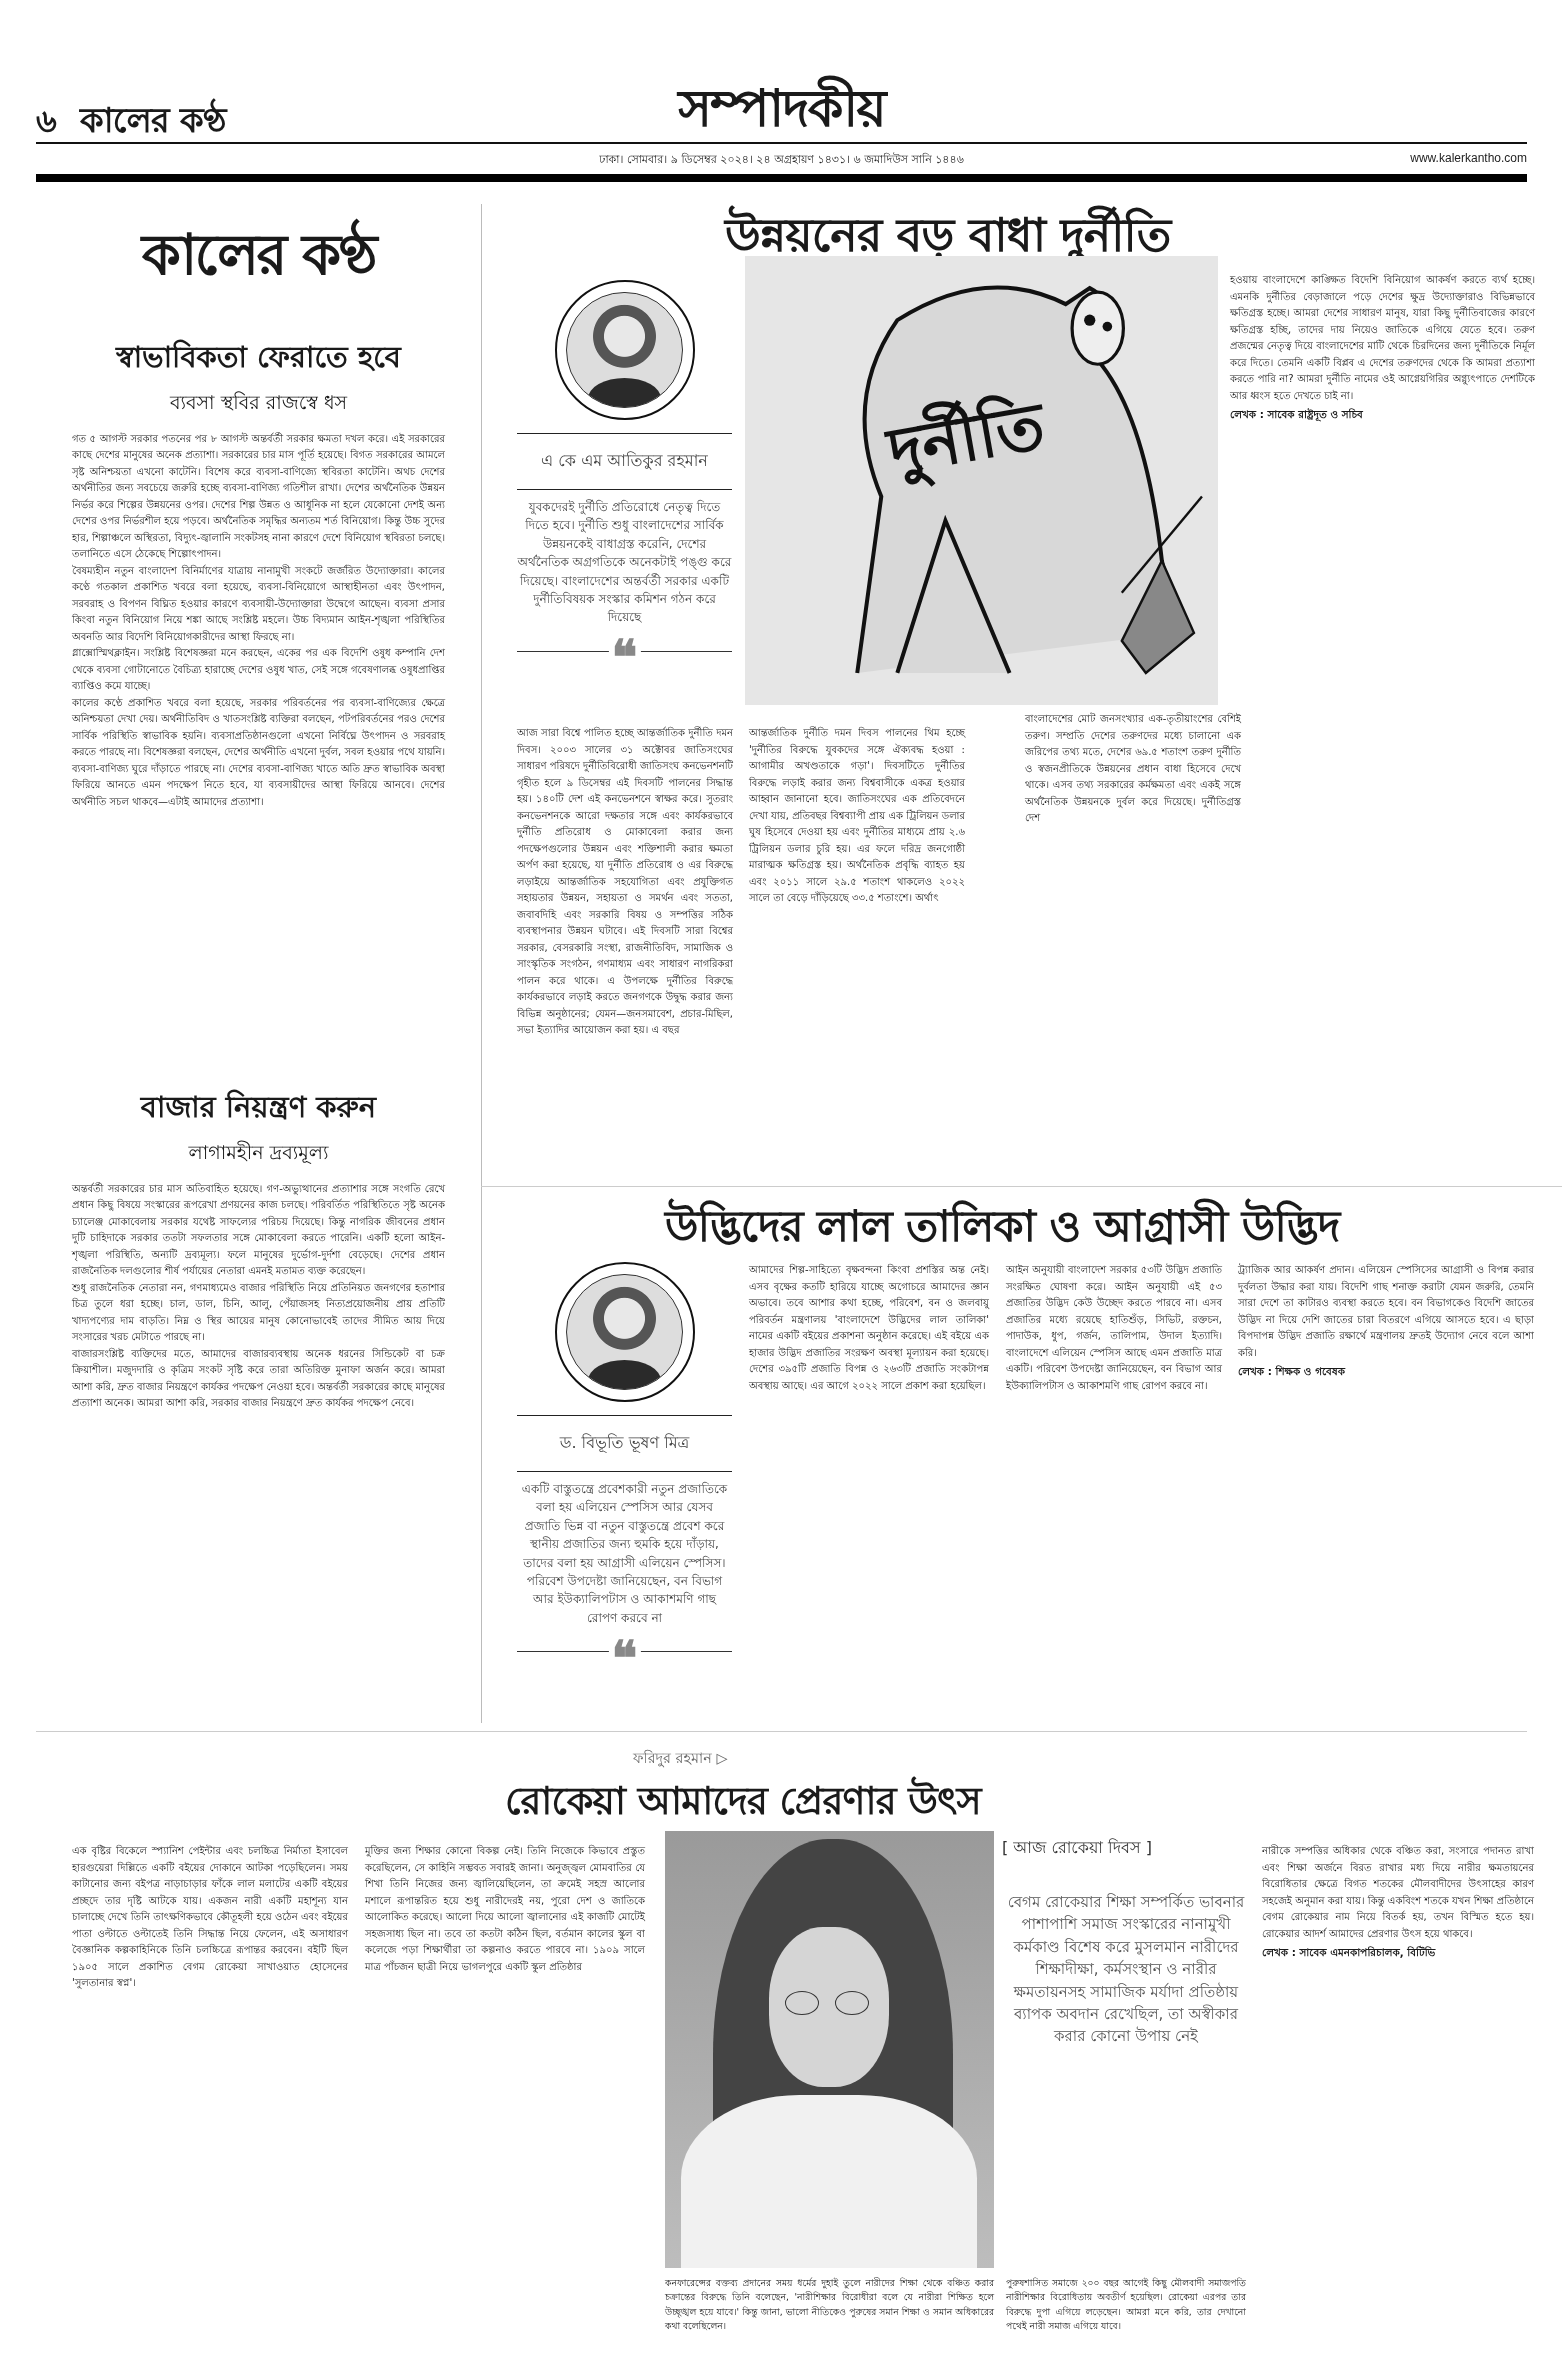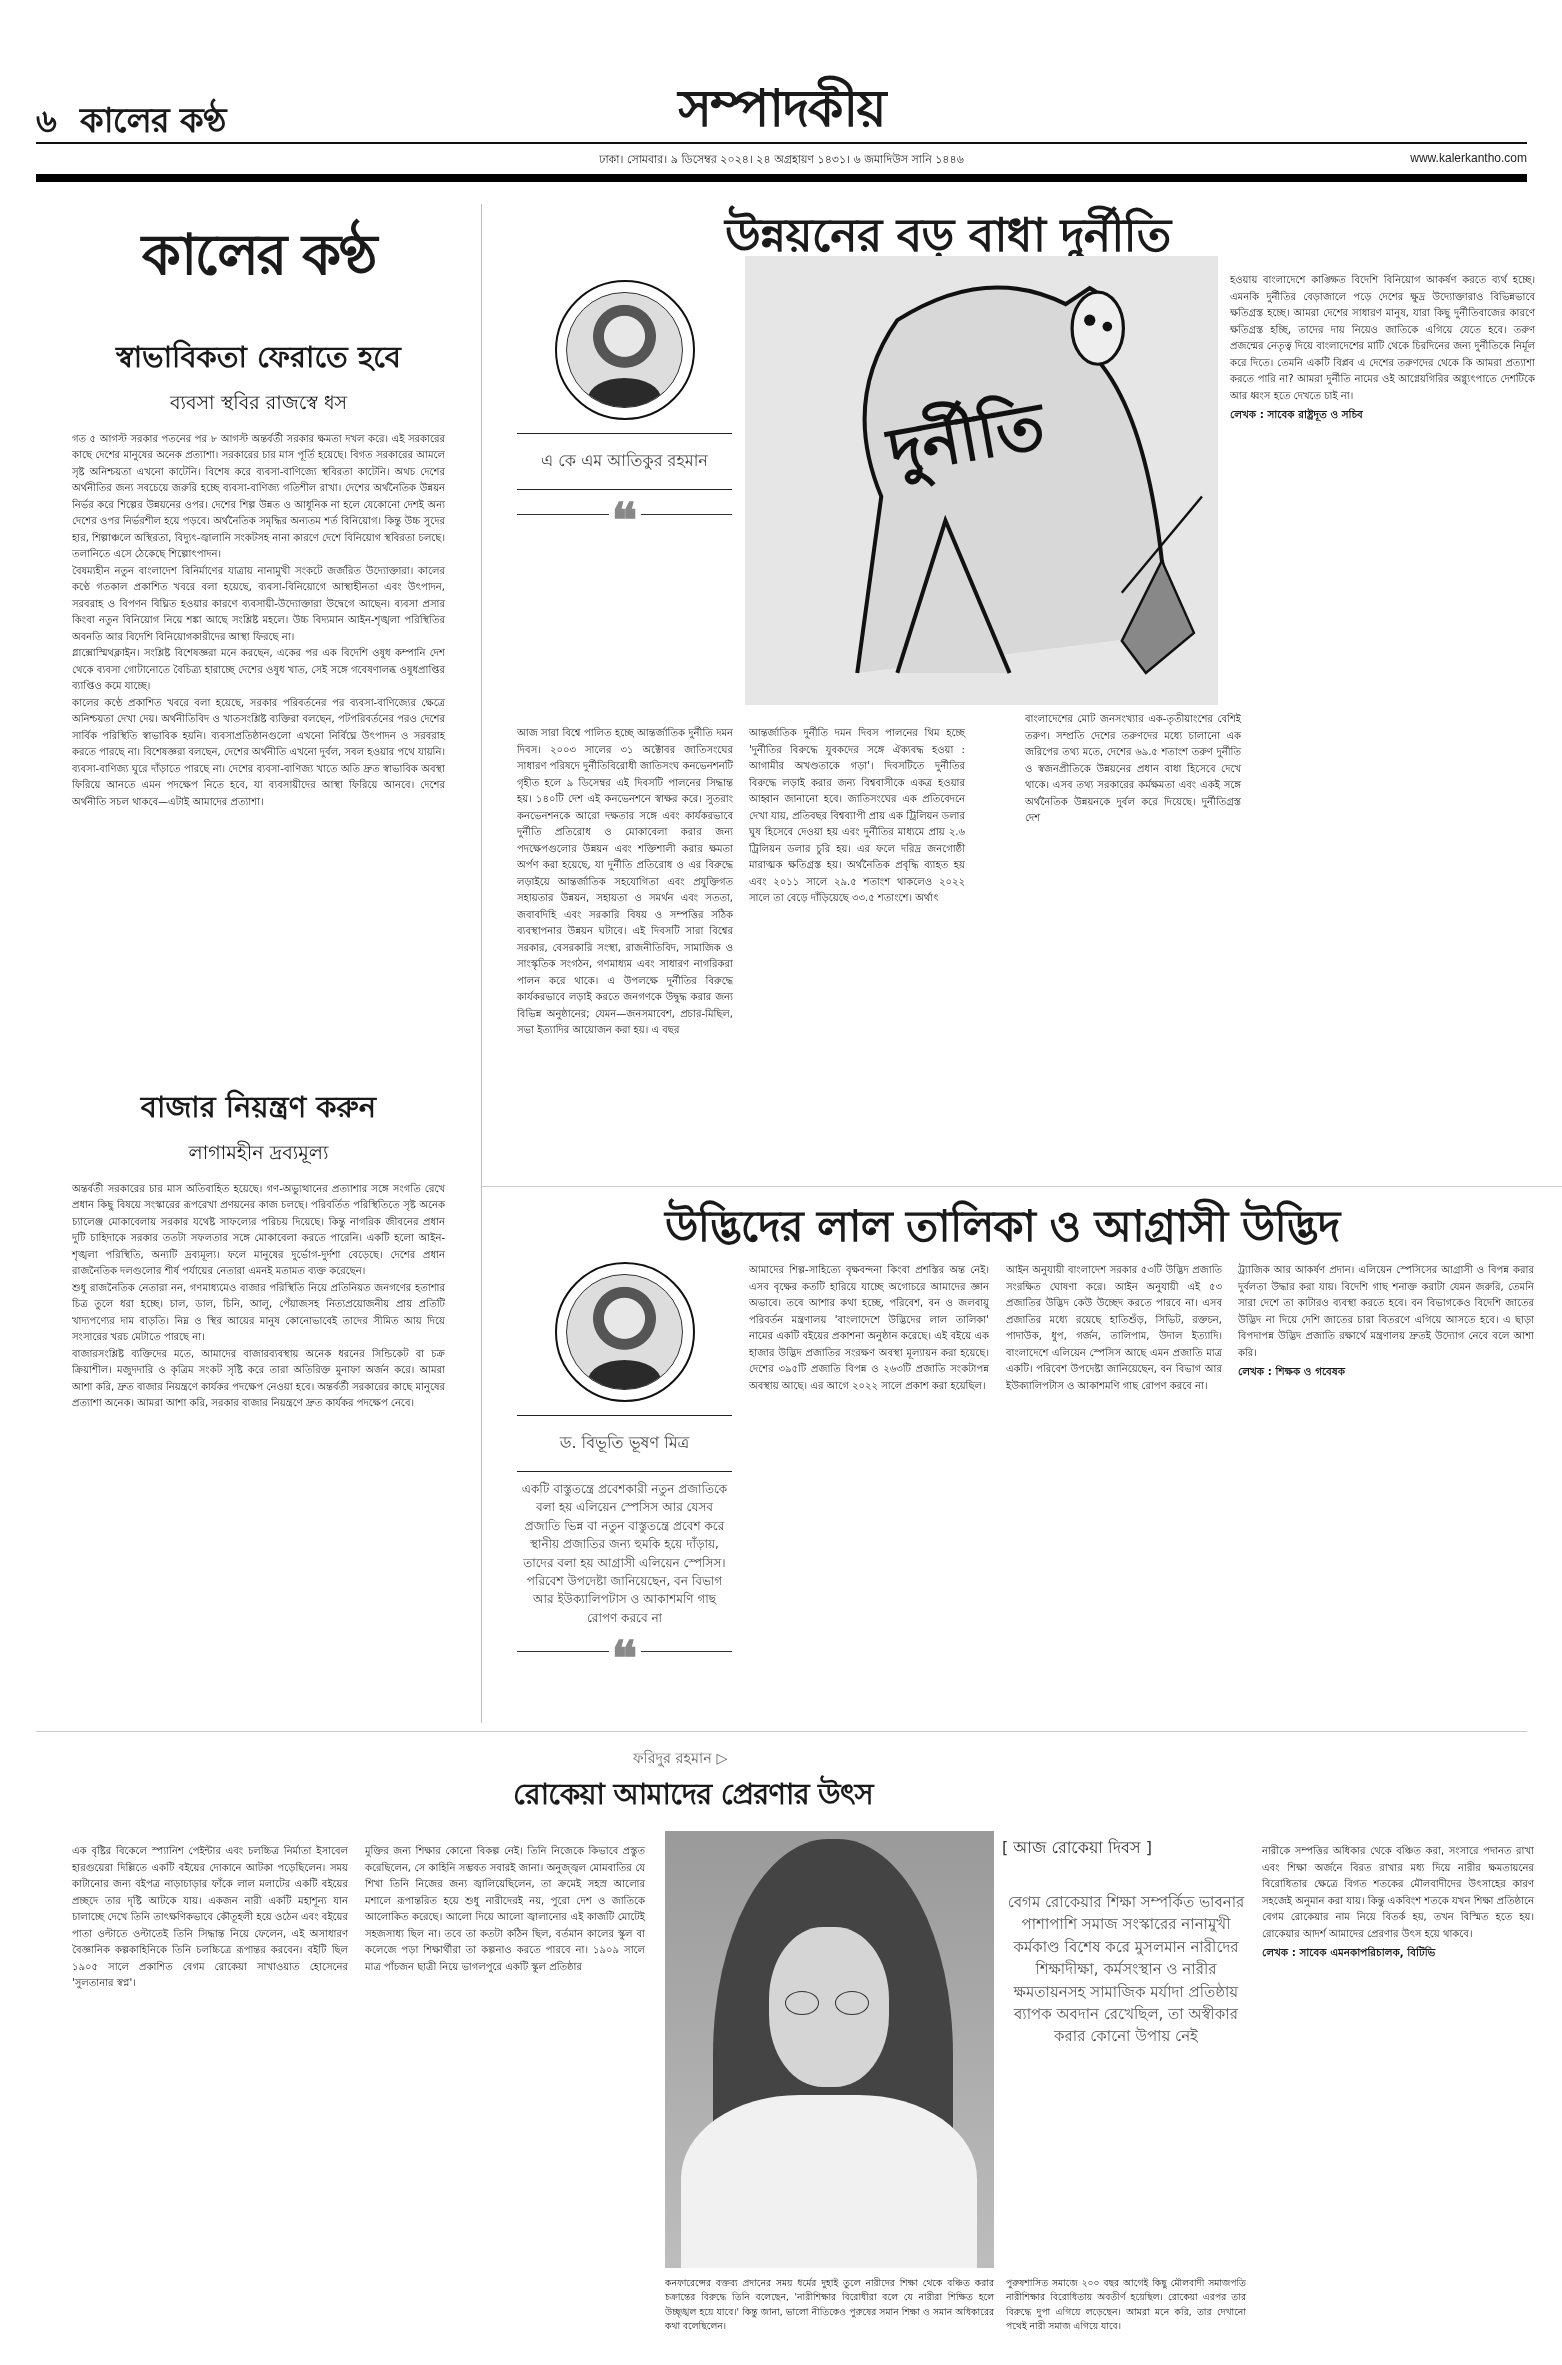--- a/index.html
+++ b/index.html
@@ -92,20 +92,21 @@
 
 <div class="vrule" style="left:481px; top:204px; height:1519px;"></div>
 
 <h1 class="headline" style="left:725px; top:200px;">উন্নয়নের বড় বাধা দুর্নীতি</h1>
 
 <div class="author-block" style="left:517px; top:280px;">
   <div class="portrait">
       <div class="inner"></div>
     </div>
   <div class="author-name">এ কে এম আতিকুর রহমান</div>
+  <div class="pullquote">যুবকদেরই দুর্নীতি প্রতিরোধে নেতৃত্ব দিতে দিতে হবে। দুর্নীতি শুধু বাংলাদেশের সার্বিক উন্নয়নকেই বাধাগ্রস্ত করেনি, দেশের অর্থনৈতিক অগ্রগতিকে অনেকটাই পঙ্গু করে দিয়েছে। বাংলাদেশের অন্তর্বর্তী সরকার একটি দুর্নীতিবিষয়ক সংস্কার কমিশন গঠন করে দিয়েছে</div>
   <div class="quote-mark">
       <div class="line"></div>
       <span class="q">❝</span>
     </div>
 </div>
 
 <div class="cartoon">
   <svg width="473" height="449" viewBox="0 0 590 560">
     <path d="M140 520 L170 300 Q120 180 190 80 Q300 10 400 60 L430 40 Q470 60 440 130 Q500 200 520 380 L540 470" fill="#d8d8d8" stroke="#111" stroke-width="5"></path>
     <path d="M190 520 L250 330 L330 520" fill="#d8d8d8" stroke="#111" stroke-width="5"></path>
@@ -145,21 +146,21 @@
 <div class="col body" style="left:749px; top:1262px; width:240px;">আমাদের শিল্প-সাহিত্যে বৃক্ষবন্দনা কিংবা প্রশস্তির অন্ত নেই। এসব বৃক্ষের কতটি হারিয়ে যাচ্ছে অগোচরে আমাদের জ্ঞান অভাবে। তবে আশার কথা হচ্ছে, পরিবেশ, বন ও জলবায়ু পরিবর্তন মন্ত্রণালয় 'বাংলাদেশে উদ্ভিদের লাল তালিকা' নামের একটি বইয়ের প্রকাশনা অনুষ্ঠান করেছে। এই বইয়ে এক হাজার উদ্ভিদ প্রজাতির সংরক্ষণ অবস্থা মূল্যায়ন করা হয়েছে। দেশের ৩৯৫টি প্রজাতি বিপন্ন ও ২৬৩টি প্রজাতি সংকটাপন্ন অবস্থায় আছে। এর আগে ২০২২ সালে প্রকাশ করা হয়েছিল।</div>
 <div class="col body" style="left:1006px; top:1262px; width:216px;">আইন অনুযায়ী বাংলাদেশ সরকার ৫৩টি উদ্ভিদ প্রজাতি সংরক্ষিত ঘোষণা করে। আইন অনুযায়ী এই ৫৩ প্রজাতির উদ্ভিদ কেউ উচ্ছেদ করতে পারবে না। এসব প্রজাতির মধ্যে রয়েছে হাতিশুঁড়, সিভিট, রক্তচন, পাদাউক, ধুপ, গর্জন, তালিপাম, উদাল ইত্যাদি। বাংলাদেশে এলিয়েন স্পেসিস আছে এমন প্রজাতি মাত্র একটি। পরিবেশ উপদেষ্টা জানিয়েছেন, বন বিভাগ আর ইউক্যালিপটাস ও আকাশমণি গাছ রোপণ করবে না।</div>
 <div class="col" style="left:1238px; top:1262px; width:296px;">
   <div class="body">ট্র্যাজিক আর আকর্ষণ প্রদান। এলিয়েন স্পেসিসের আগ্রাসী ও বিপন্ন করার দুর্বলতা উদ্ধার করা যায়। বিদেশি গাছ শনাক্ত করাটা যেমন জরুরি, তেমনি সারা দেশে তা কাটারও ব্যবস্থা করতে হবে। বন বিভাগকেও বিদেশি জাতের উদ্ভিদ না দিয়ে দেশি জাতের চারা বিতরণে এগিয়ে আসতে হবে। এ ছাড়া বিপদাপন্ন উদ্ভিদ প্রজাতি রক্ষার্থে মন্ত্রণালয় দ্রুতই উদ্যোগ নেবে বলে আশা করি।</div>
   <div class="byline">লেখক : শিক্ষক ও গবেষক</div>
 </div>
 
 <div class="vrule" style="left:36px; top:1731px; width:1491px; height:0.8px; background:#ccc;"></div>
 
 <div class="kicker">ফরিদুর রহমান ▷</div>
-<h1 class="headline" style="left:505px; top:1771px; font-size:29px;margin-left:8px;">রোকেয়া আমাদের প্রেরণার উৎস</h1>
+<h1 class="headline" style="left:505px; top:1771px; font-size:38px;">রোকেয়া আমাদের প্রেরণার উৎস</h1>
 
 <div class="col body" style="left:72px; top:1843px; width:276px;">এক বৃষ্টির বিকেলে স্প্যানিশ পেইন্টার এবং চলচ্চিত্র নির্মাতা ইসাবেল হারগুয়েরা দিল্লিতে একটি বইয়ের দোকানে আটকা পড়েছিলেন। সময় কাটানোর জন্য বইপত্র নাড়াচাড়ার ফাঁকে লাল মলাটের একটি বইয়ের প্রচ্ছদে তার দৃষ্টি আটকে যায়। একজন নারী একটি মহাশূন্য যান চালাচ্ছে দেখে তিনি তাৎক্ষণিকভাবে কৌতূহলী হয়ে ওঠেন এবং বইয়ের পাতা ওল্টাতে ওল্টাতেই তিনি সিদ্ধান্ত নিয়ে ফেলেন, এই অসাধারণ বৈজ্ঞানিক কল্পকাহিনিকে তিনি চলচ্চিত্রে রূপান্তর করবেন। বইটি ছিল ১৯০৫ সালে প্রকাশিত বেগম রোকেয়া সাখাওয়াত হোসেনের 'সুলতানার স্বপ্ন'।</div>
 <div class="col body" style="left:365px; top:1843px; width:280px;">মুক্তির জন্য শিক্ষার কোনো বিকল্প নেই। তিনি নিজেকে কিভাবে প্রস্তুত করেছিলেন, সে কাহিনি সম্ভবত সবারই জানা। অনুজ্জ্বল মোমবাতির যে শিখা তিনি নিজের জন্য জ্বালিয়েছিলেন, তা ক্রমেই সহস্র আলোর মশালে রূপান্তরিত হয়ে শুধু নারীদেরই নয়, পুরো দেশ ও জাতিকে আলোকিত করেছে। আলো দিয়ে আলো জ্বালানোর এই কাজটি মোটেই সহজসাধ্য ছিল না। তবে তা কতটা কঠিন ছিল, বর্তমান কালের স্কুল বা কলেজে পড়া শিক্ষার্থীরা তা কল্পনাও করতে পারবে না। ১৯০৯ সালে মাত্র পাঁচজন ছাত্রী নিয়ে ভাগলপুরে একটি স্কুল প্রতিষ্ঠার</div>
 
 <div class="rk-photo">
   <div class="veil"></div>
     <div class="face"></div>
   <div class="glass1"></div>
     <div class="glass2"></div>
   <div class="shawl"></div>

